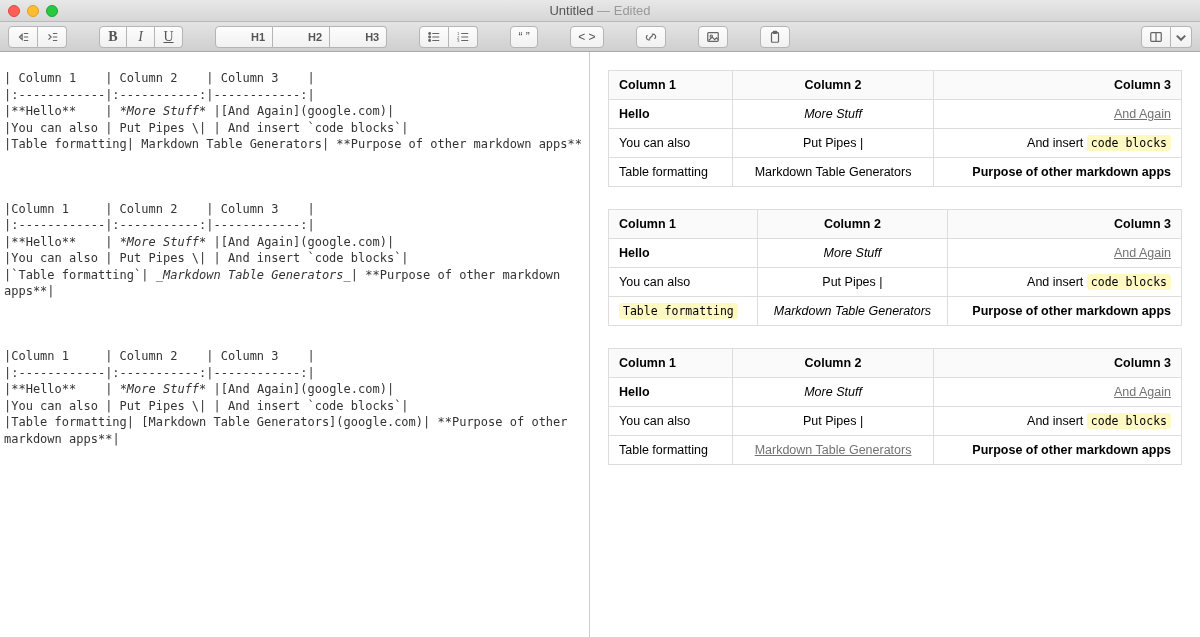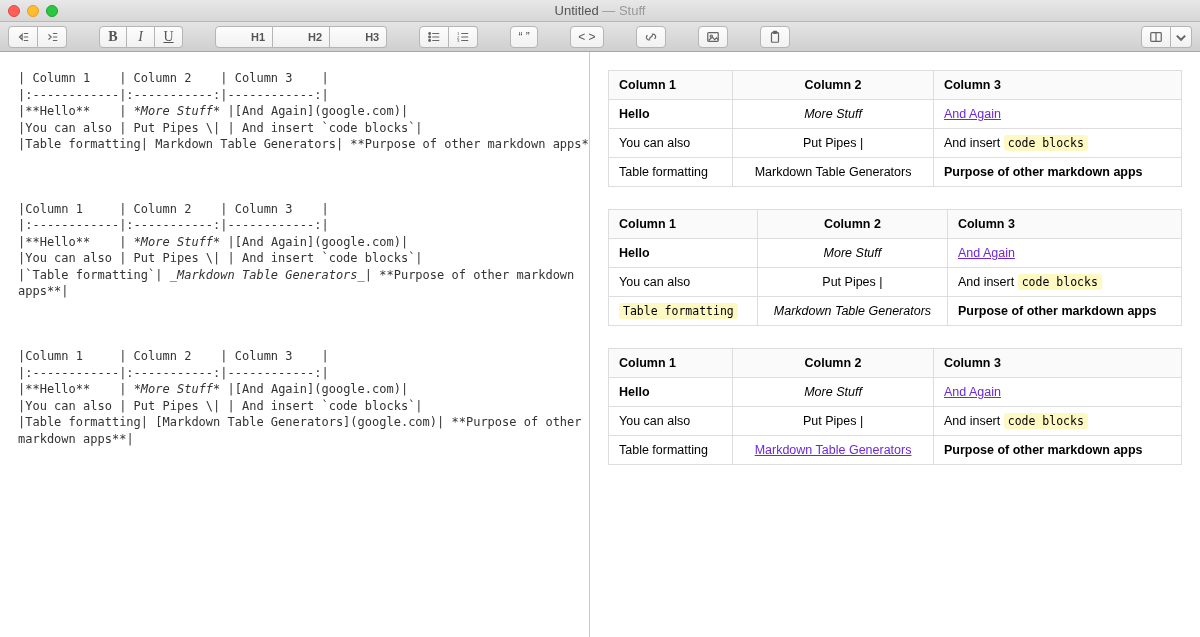--- a/index.html
+++ b/index.html
@@ -74,21 +74,21 @@
   
   .split {
     display: flex;
     height: calc(637px - 52px);
   }
   .pane-left, .pane-right {
     background: #fff;
     overflow: auto;
     height: 100%;
   }
-  .pane-left  { width: 590px; border-right: 1px solid #ccc; padding: 18px 18px; }
+  .pane-left  { width: 590px; border-right: 1px solid #ccc; padding: 18px 4px; }
   .pane-right { flex: 1; padding: 18px 18px; }
   .pane-left {
     font-family: Menlo, Monaco, Consolas, monospace;
     font-size: 12px;
     line-height: 1.38;
     color: #333;
   }
   .md-block { margin-bottom: 48px; white-space: pre; }
   .md-block .row { white-space: pre; }
   .mb { font-weight: 400; } 
@@ -105,43 +105,43 @@
     border: 1px solid #ddd;
     padding: 7px 10px;
     background: #fff;
   }
   table.render th {
     background: #fafafa;
     font-weight: 700;
     text-align: left;
   }
   table.render th:nth-child(2), table.render td:nth-child(2) { text-align: center; }
-  table.render th:nth-child(3), table.render td:nth-child(3) { text-align: left; }
+  table.render th:nth-child(3), table.render td:nth-child(3) { text-align: right; }
   .cb {
     font-family: Menlo, Monaco, monospace;
     background: #fef9c3;
     padding: 1px 4px;
     border-radius: 3px;
     font-size: 11.5px;
   }
-  a.lnk { color: #6d28d9; text-decoration: underline; }
+  a.lnk { color: #737373; text-decoration: underline; }
   .bold { font-weight: 700; }
   .ital { font-style: italic; }
 </style>
 </head>
 <body>
 
 <div class="titlebar">
   <div class="traffic-lights">
     <div class="tl red"></div>
     <div class="tl yellow"></div>
     <div class="tl green"></div>
   </div>
   <div class="title-wrap">
-    <span>Untitled</span><span class="edited"> — Stuff</span>
+    <span>Untitled</span><span class="edited"> — Edited</span>
   </div>
 </div>
 
 <div class="toolbar">
   <div class="tool-group">
     <div class="tool-btn">
       <svg viewBox="0 0 16 16">
           <path d="M4 8l3-3v6zM9 4h5M9 8h5M9 12h5"></path>
         </svg>
     </div>

